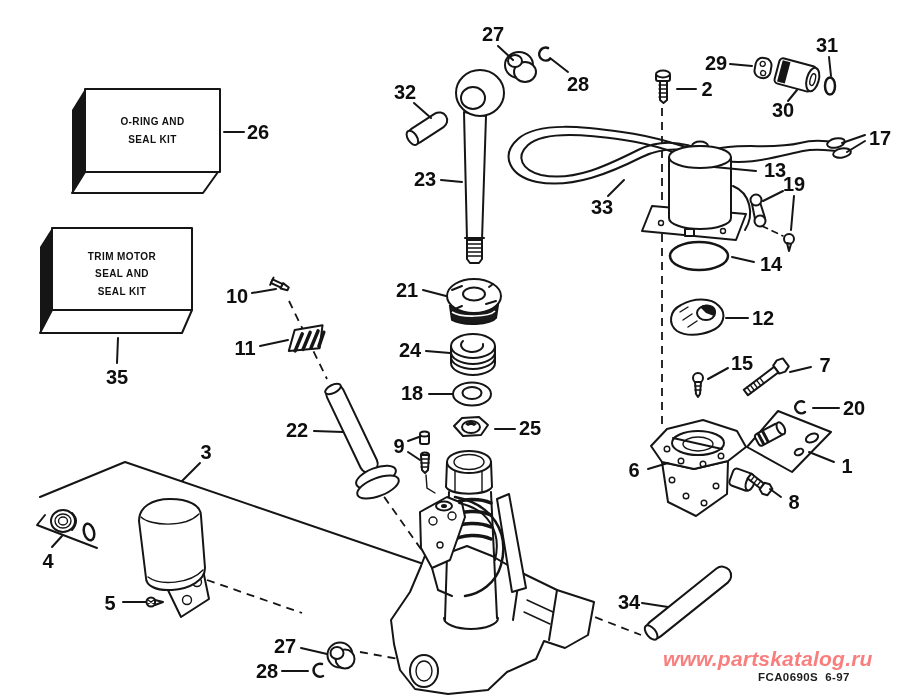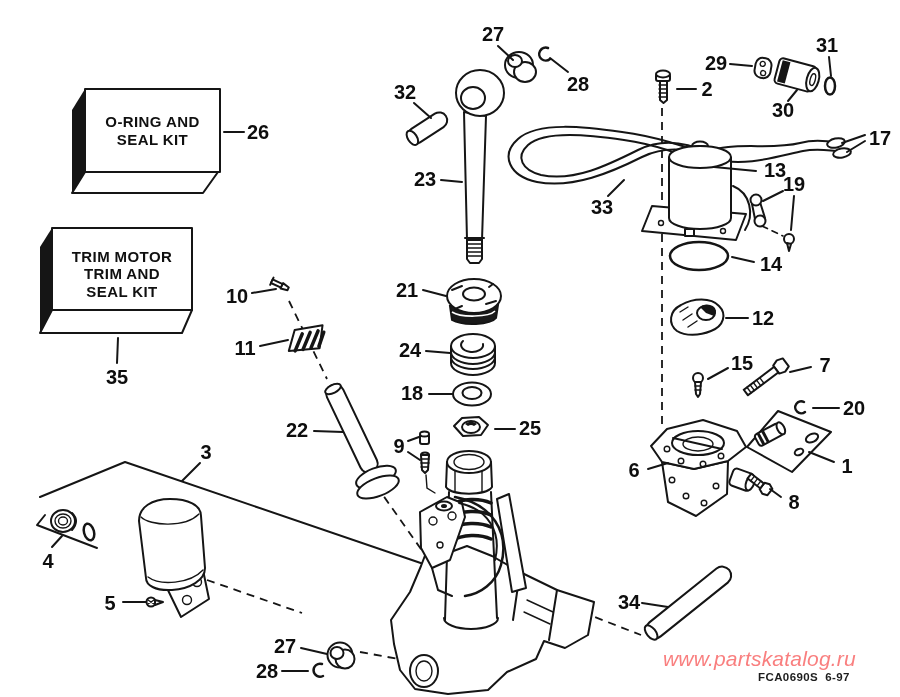--- a/index.html
+++ b/index.html
@@ -12,25 +12,25 @@
   .fw{fill:#fff;stroke:#151515;stroke-width:2;stroke-linejoin:round}
   .fb{fill:#151515;stroke:none}
   .thin{fill:none;stroke:#151515;stroke-width:1.4;stroke-linecap:round}
   .dash{fill:none;stroke:#151515;stroke-width:1.8;stroke-dasharray:8 6}
   .coil{fill:none;stroke:#151515;stroke-width:3.5;stroke-linecap:round}
   .callout{font:bold 20px "Liberation Sans",sans-serif;fill:#0e0e0e}
   .leader{stroke:#151515;stroke-width:2;stroke-linecap:round}
   .leader.dashed{stroke-dasharray:6 5;stroke-width:1.6}
   
   .boxtext{position:absolute;display:flex;flex-direction:column;justify-content:center;
-           align-items:center;text-align:center;font-weight:bold;font-size:15px;
+           align-items:center;text-align:center;font-weight:bold;font-size:10px;
            letter-spacing:.4px;line-height:17.5px;color:#101010;}
   #box26text{left:85px;top:89px;width:135px;height:83px;}
   #box35text{left:52px;top:228px;width:140px;height:92px;}
-  .watermark{position:absolute;left:663px;top:647px;font-size:21px;font-weight:normal;
+  .watermark{position:absolute;left:663px;top:647px;font-size:21px;font-weight:bold;
              font-style:italic;letter-spacing:.2px;white-space:pre;}
   .code{position:absolute;left:758px;top:671px;font-size:11.5px;font-weight:bold;color:#1d1d1d;
         white-space:pre;letter-spacing:.4px;}
 </style>
 </head>
 <body>
 
 <div class="stage">
 
 <svg width="900" height="697" viewBox="0 0 900 697">
@@ -419,20 +419,20 @@
         <text x="267" y="671" text-anchor="middle" dominant-baseline="central" class="callout">28</text>
       </g>
 </svg>
 
 <div class="boxtext" id="box26text">
   <div>O-RING AND</div>
   <div>SEAL KIT</div>
 </div>
 <div class="boxtext" id="box35text">
   <div>TRIM MOTOR</div>
-  <div>TRIM AND</div>
+  <div>SEAL AND</div>
   <div>SEAL KIT</div>
 </div>
 
 <div class="watermark" style="color: rgb(249, 127, 127);">www.partskatalog.ru</div>
 <div class="code">FCA0690S  6-97</div>
 
 </div>
 
 </body></html>

